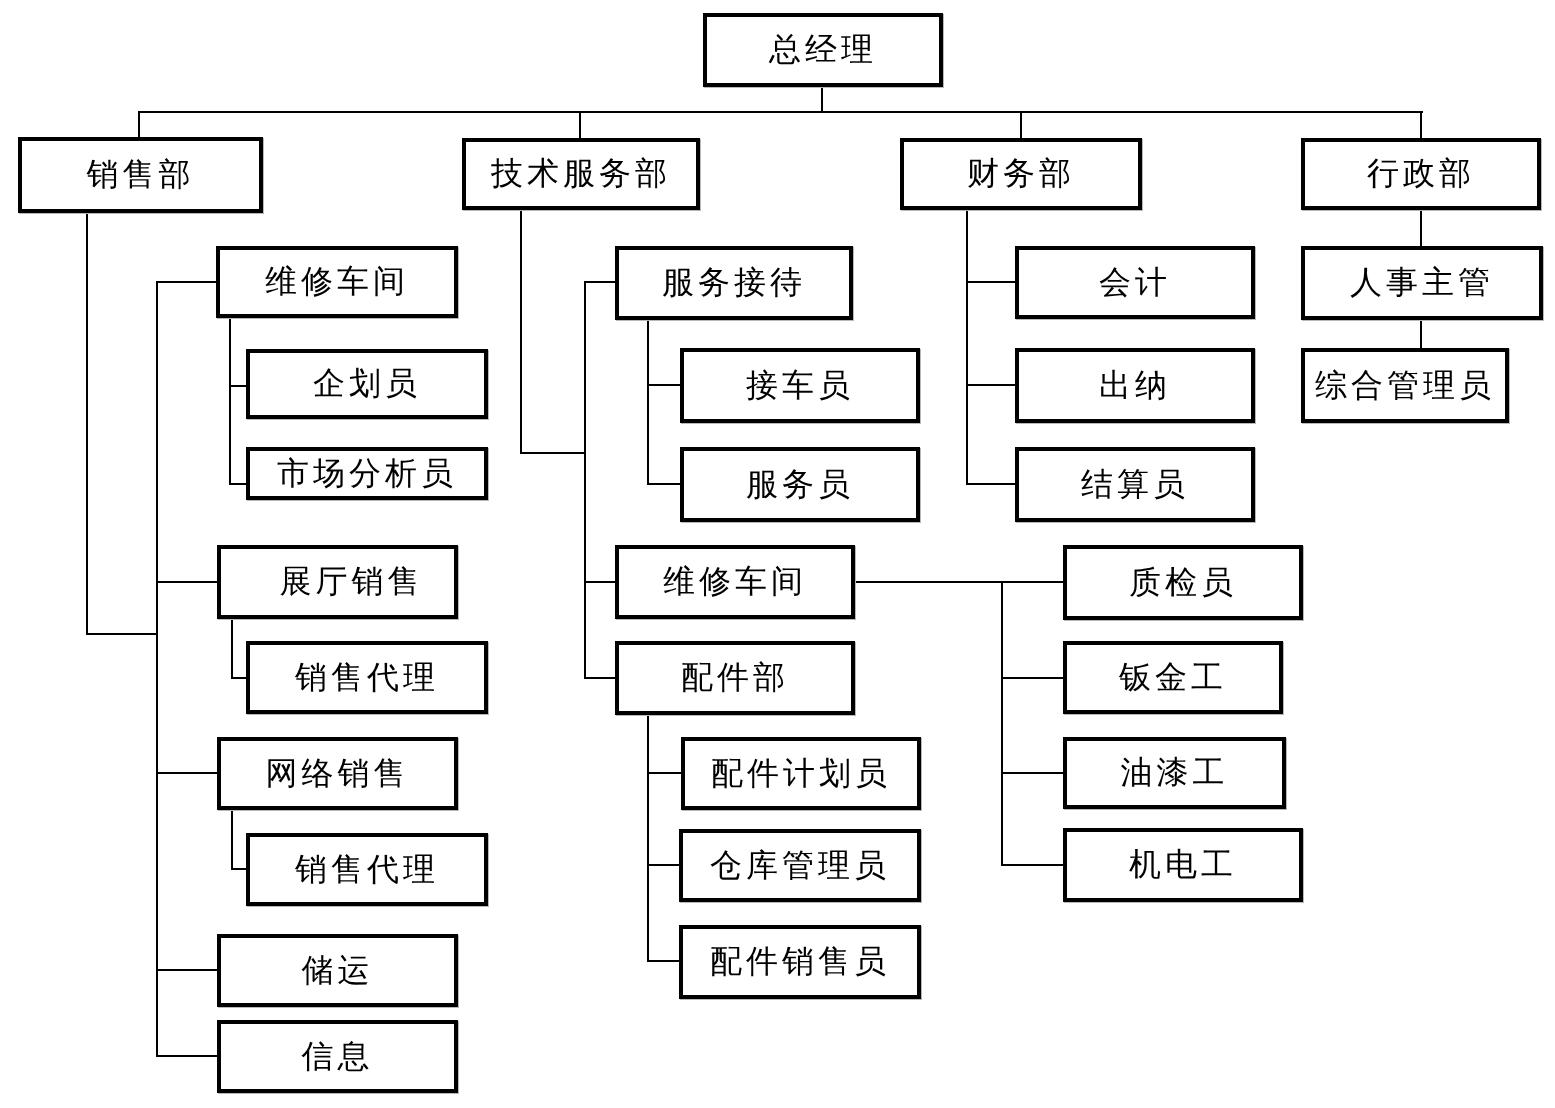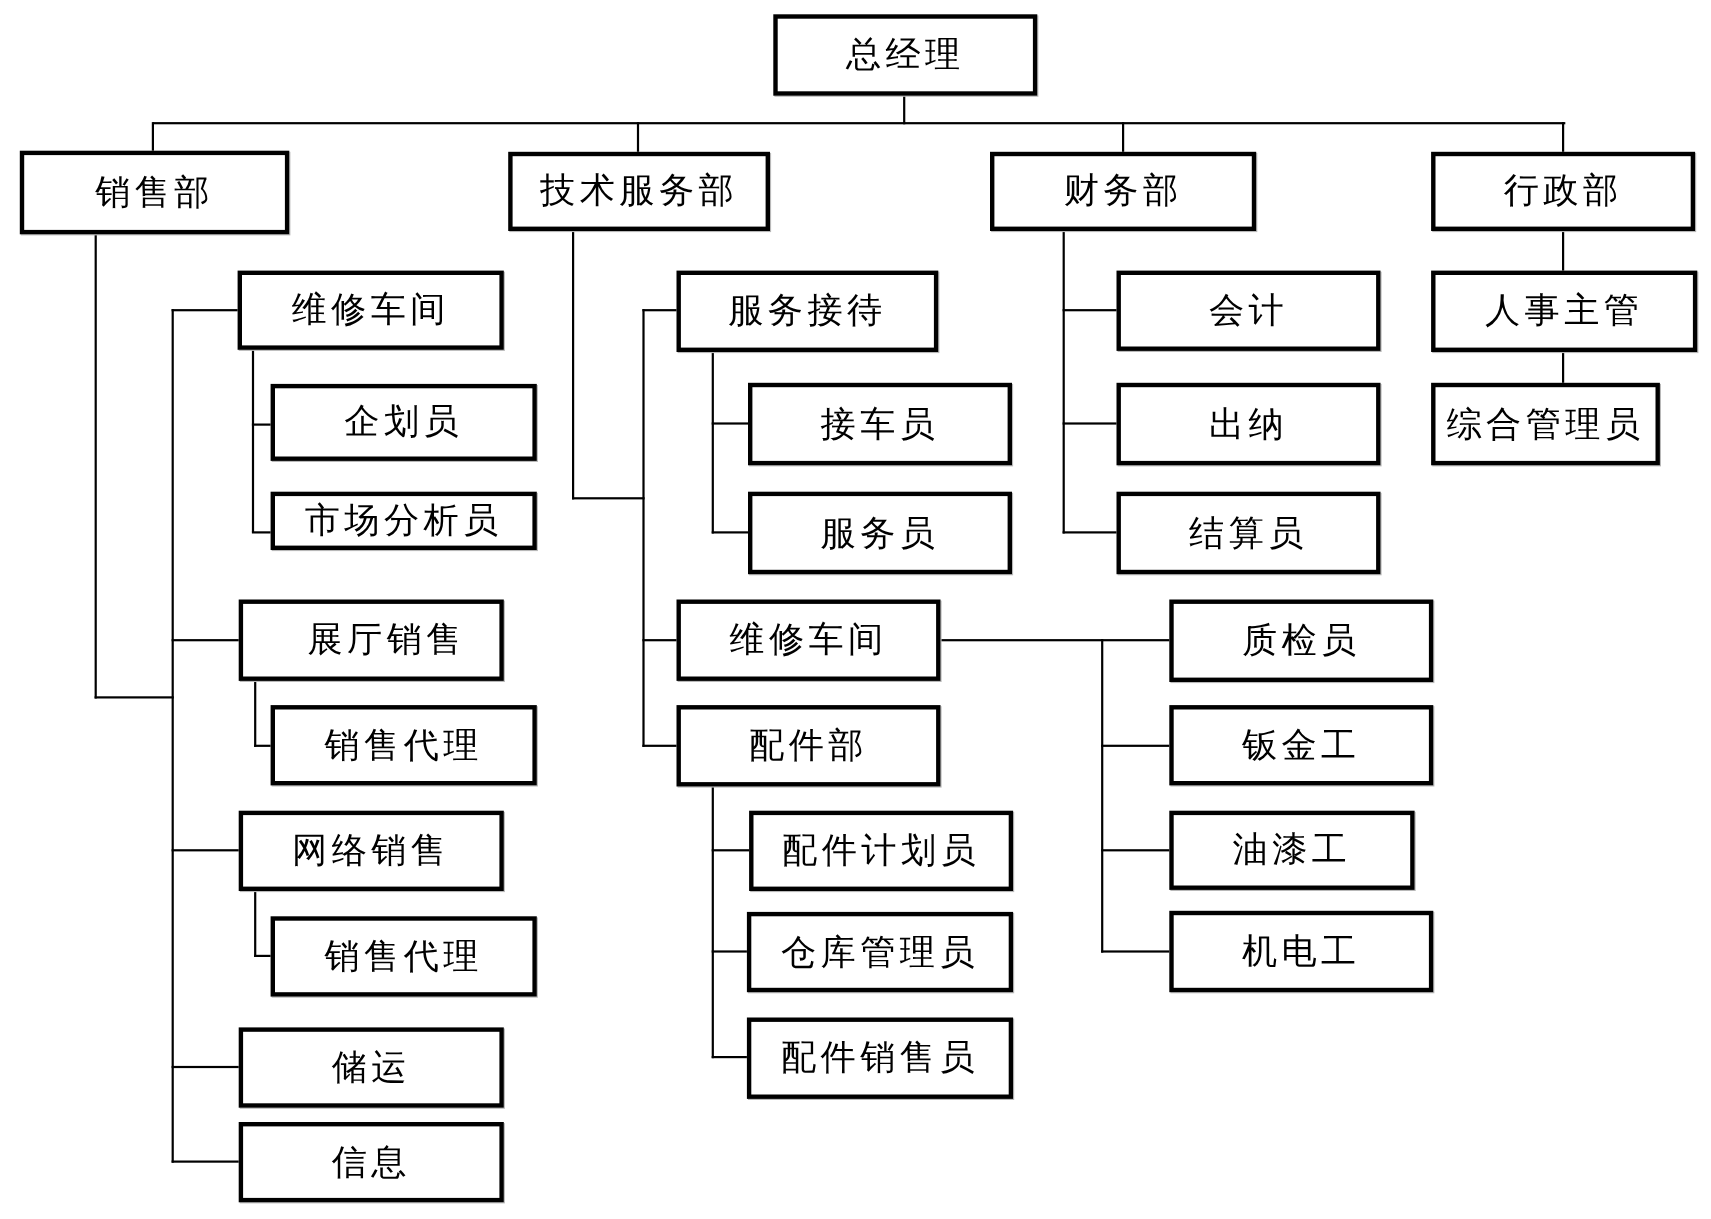--- a/index.html
+++ b/index.html
@@ -92,21 +92,21 @@
   <div class="node" style="left:615px;top:246px;width:238px;height:74px;">服务接待</div>
   <div class="node" style="left:680px;top:348px;width:240px;height:75px;">接车员</div>
   <div class="node" style="left:680px;top:447px;width:240px;height:75px;">服务员</div>
   <div class="node" style="left:615px;top:545px;width:240px;height:74px;">维修车间</div>
   <div class="node" style="left:615px;top:641px;width:240px;height:74px;">配件部</div>
   <div class="node" style="left:681px;top:737px;width:240px;height:73px;">配件计划员</div>
   <div class="node" style="left:679px;top:829px;width:242px;height:73px;">仓库管理员</div>
   <div class="node" style="left:679px;top:925px;width:242px;height:74px;">配件销售员</div>
 
   <div class="node" style="left:1063px;top:545px;width:240px;height:75px;">质检员</div>
-  <div class="node" style="left:1063px;top:641px;width:240px;height:73px;">钣金工</div>
+  <div class="node" style="left:1063px;top:641px;width:220px;height:73px;">钣金工</div>
   <div class="node" style="left:1063px;top:737px;width:223px;height:72px;">油漆工</div>
   <div class="node" style="left:1063px;top:828px;width:240px;height:74px;">机电工</div>
 
   <div class="node" style="left:1015px;top:246px;width:240px;height:73px;">会计</div>
   <div class="node" style="left:1015px;top:348px;width:240px;height:75px;">出纳</div>
   <div class="node" style="left:1015px;top:447px;width:240px;height:75px;">结算员</div>
 
   <div class="node" style="left:1301px;top:246px;width:242px;height:74px;">人事主管</div>
   <div class="node" style="left:1301px;top:348px;width:208px;height:75px;">综合管理员</div>
 

